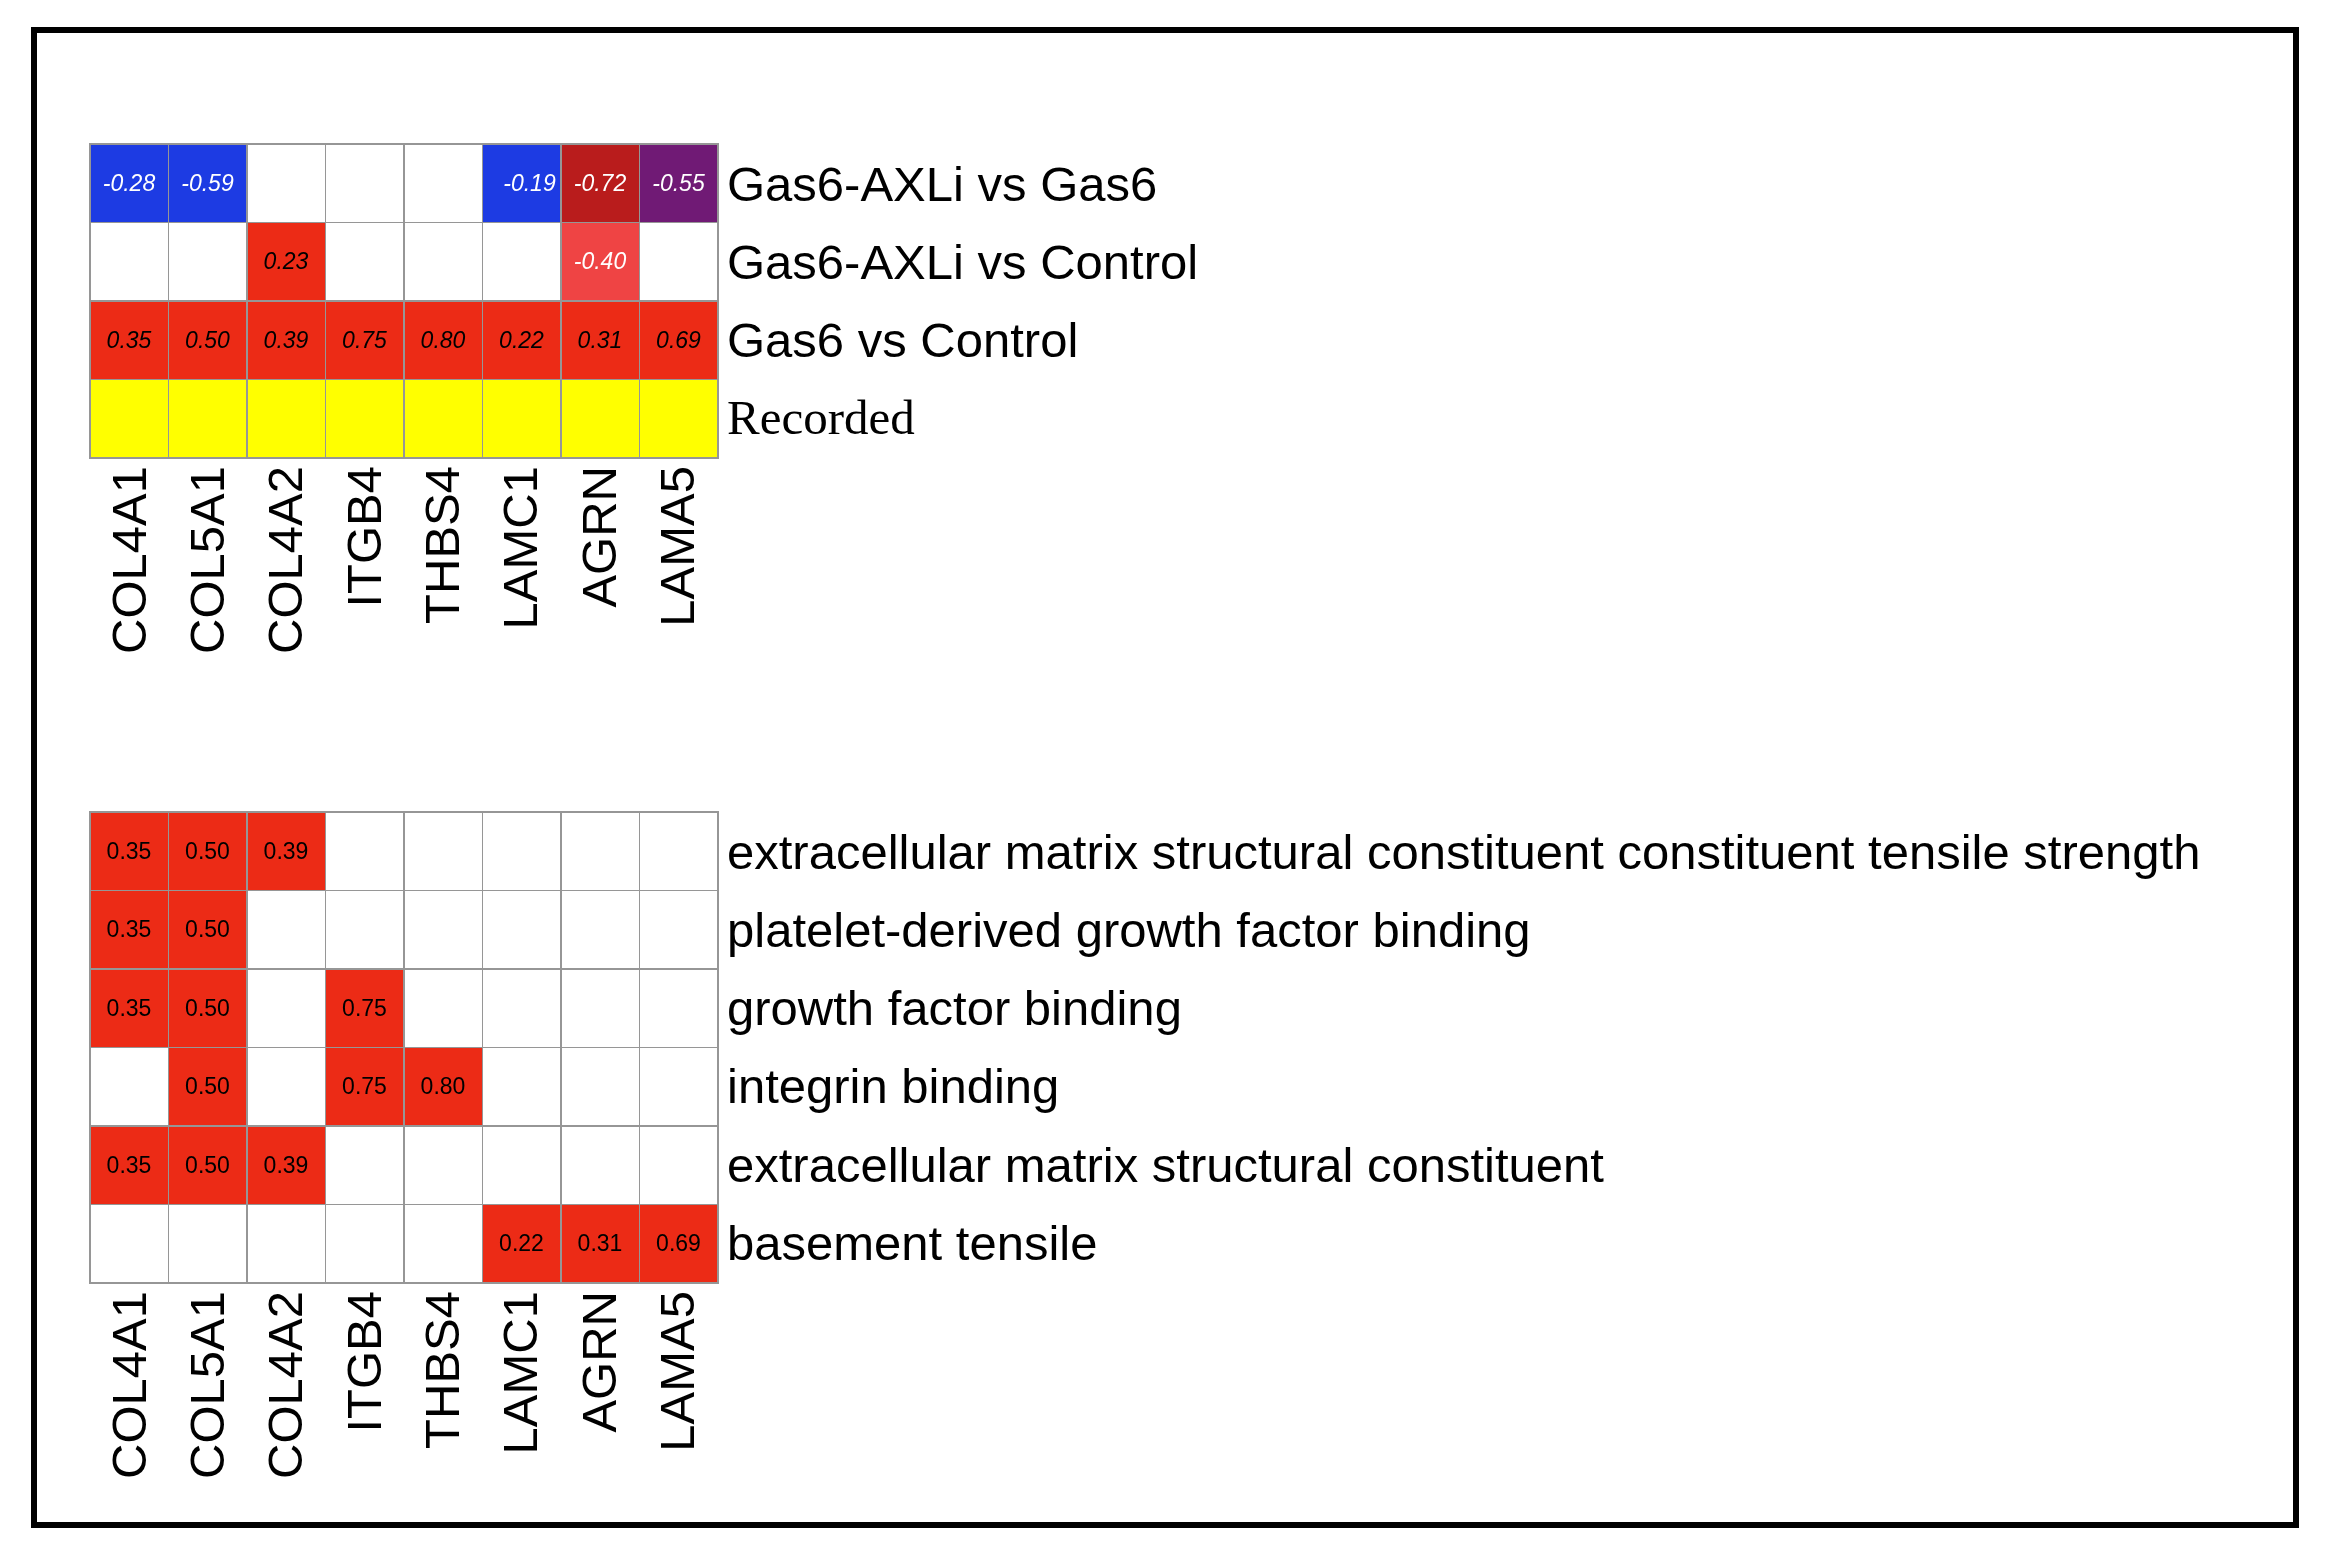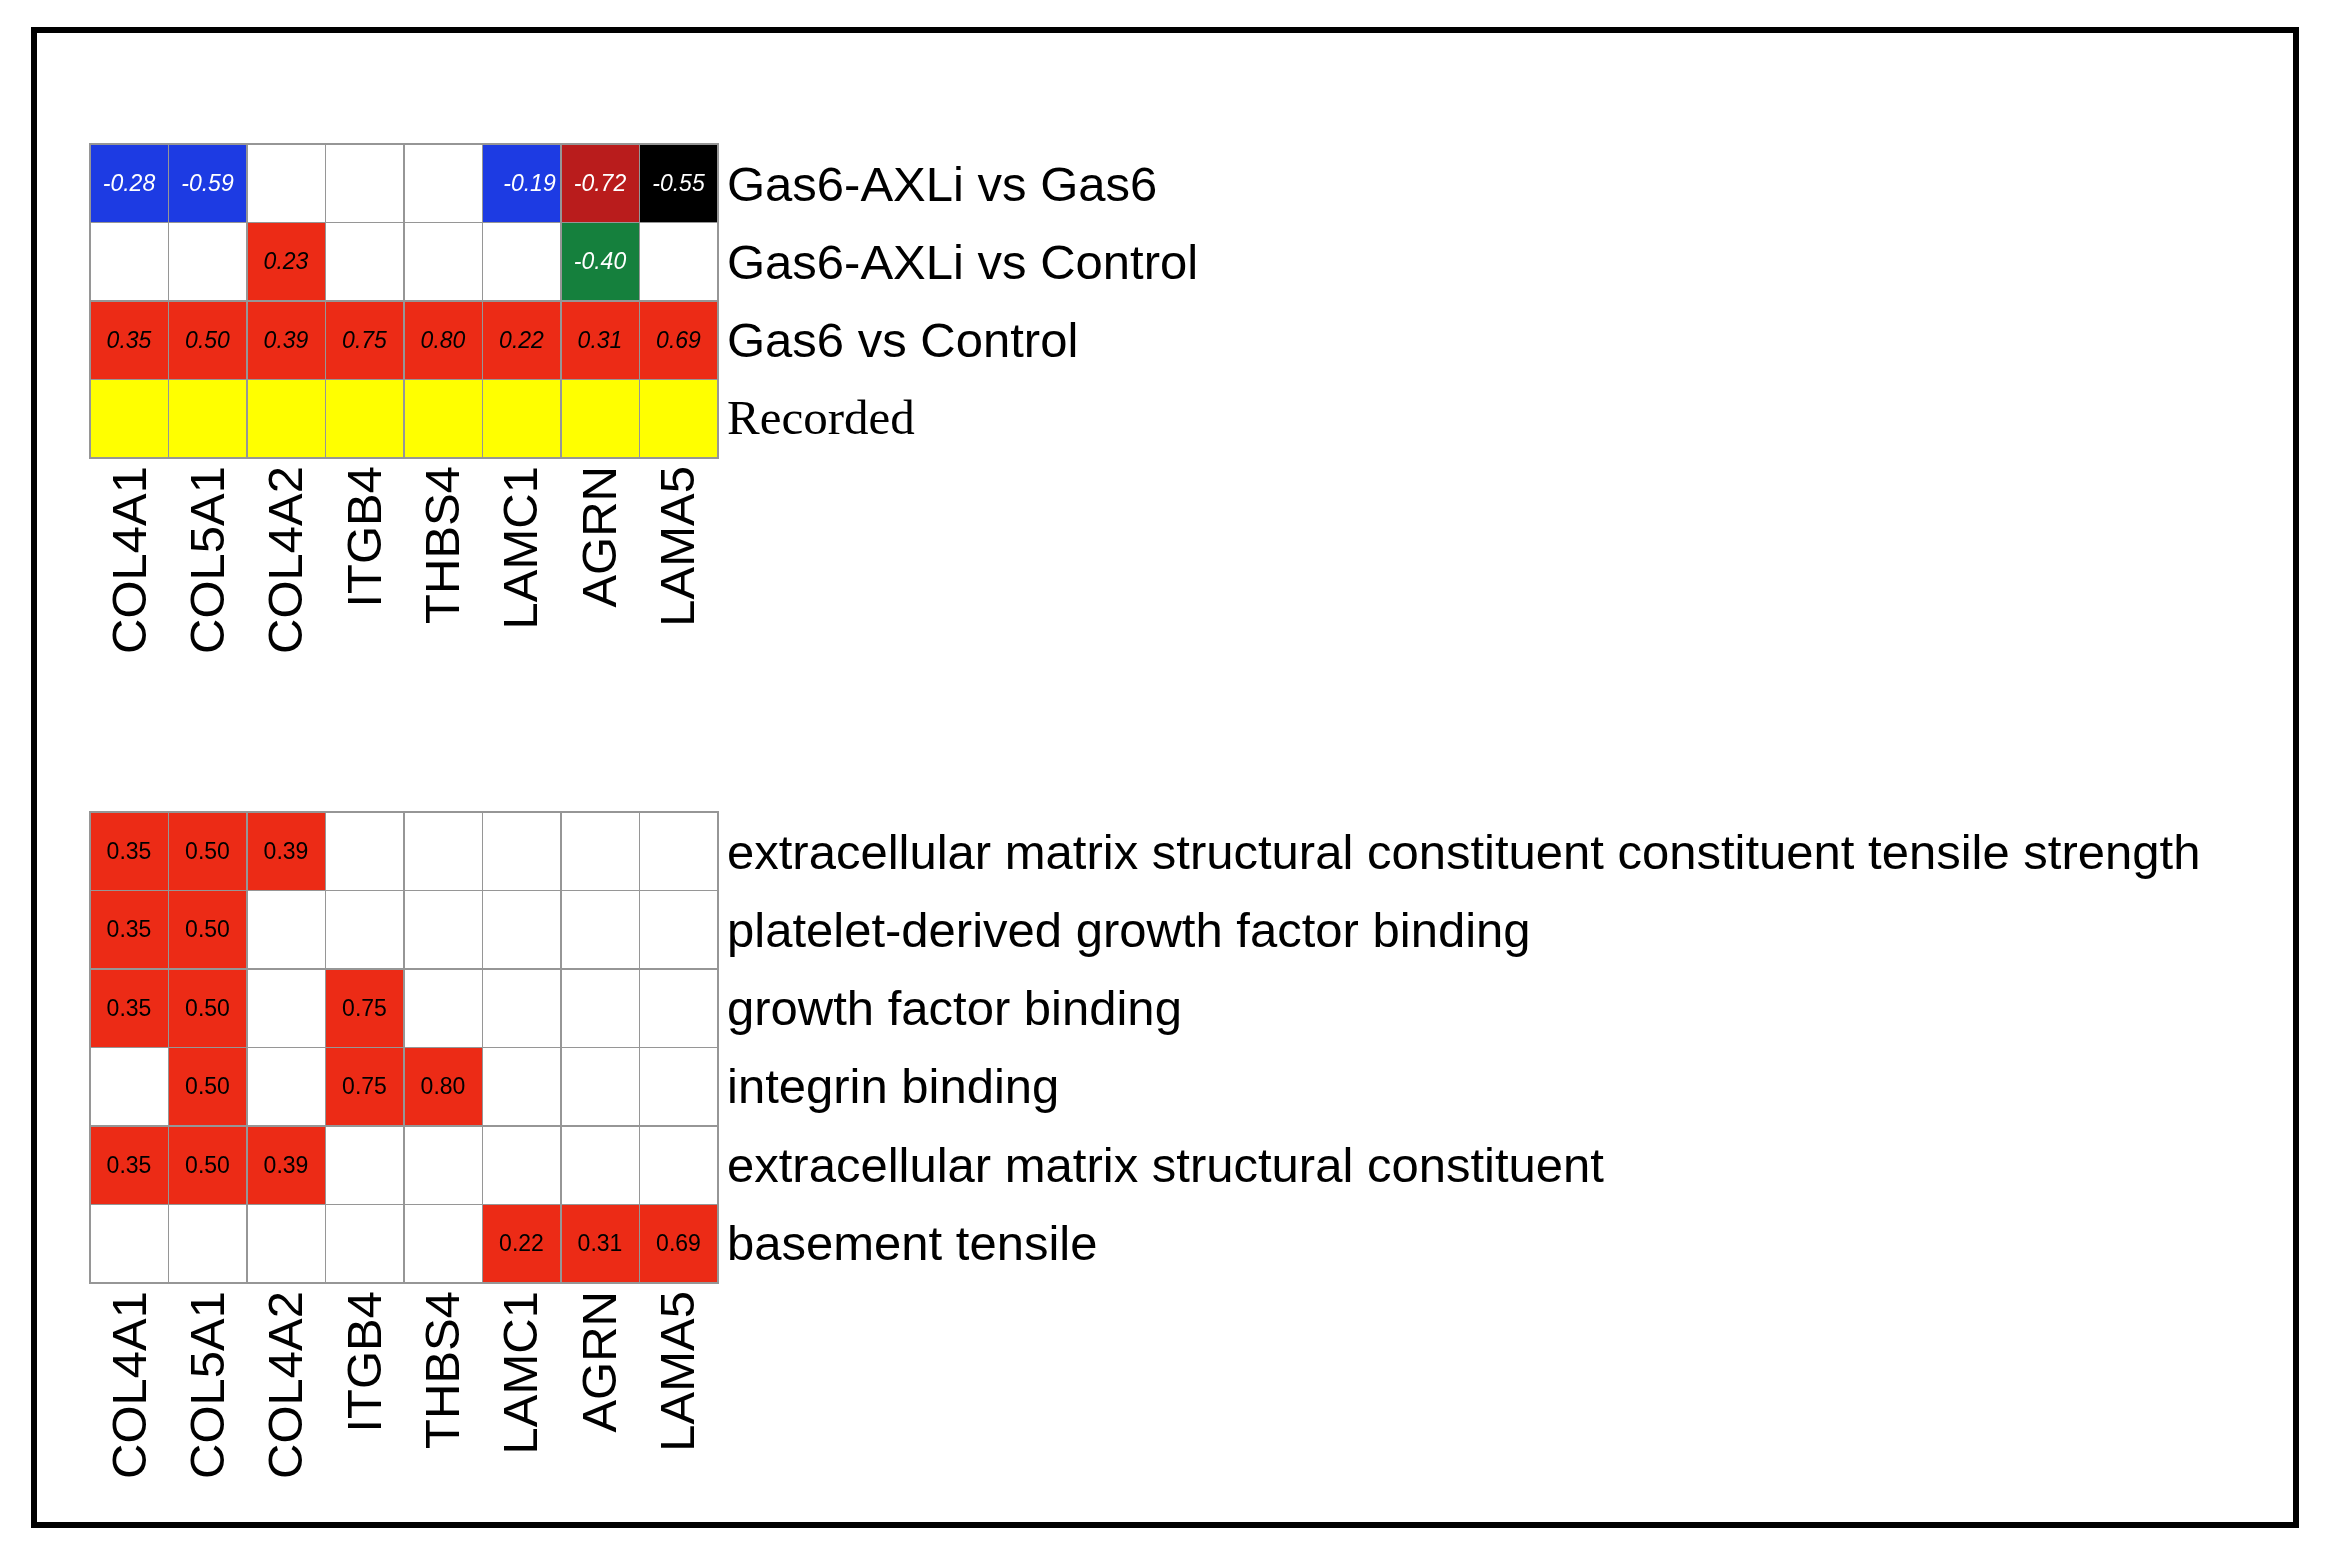--- a/index.html
+++ b/index.html
@@ -59,28 +59,28 @@
 <div class="frame"></div>
 <div id="chart-root">
     <div class="hm-grid" style="left: 89px; top: 143px; background: rgb(150, 150, 150); font-style: italic;">
       <div class="hm-cell" style="background: rgb(29, 59, 227); color: rgb(255, 255, 255);">-0.28</div>
       <div class="hm-cell" style="background: rgb(29, 59, 227); color: rgb(255, 255, 255);">-0.59</div>
       <div class="hm-cell" style="background: rgb(255, 255, 255);"></div>
       <div class="hm-cell" style="background: rgb(255, 255, 255);"></div>
       <div class="hm-cell" style="background: rgb(255, 255, 255);"></div>
       <div class="hm-cell" style="background: rgb(29, 59, 227); color: rgb(255, 255, 255); padding-left: 16px;">-0.19</div>
       <div class="hm-cell" style="background: #b91c1c; color: rgb(255, 255, 255);">-0.72</div>
-      <div class="hm-cell" style="background: #000000; color: rgb(255, 255, 255);">-0.55</div>
+      <div class="hm-cell" style="background: #701a75; color: rgb(255, 255, 255);">-0.55</div>
       <div class="hm-cell" style="background: rgb(255, 255, 255);"></div>
       <div class="hm-cell" style="background: rgb(255, 255, 255);"></div>
       <div class="hm-cell" style="background: rgb(236, 43, 22); color: rgb(0, 0, 0);">0.23</div>
       <div class="hm-cell" style="background: rgb(255, 255, 255);"></div>
       <div class="hm-cell" style="background: rgb(255, 255, 255);"></div>
       <div class="hm-cell" style="background: rgb(255, 255, 255);"></div>
-      <div class="hm-cell" style="background: #15803d; color: rgb(255, 255, 255);">-0.40</div>
+      <div class="hm-cell" style="background: #ef4444; color: rgb(255, 255, 255);">-0.40</div>
       <div class="hm-cell" style="background: rgb(255, 255, 255);"></div>
       <div class="hm-cell" style="background: rgb(236, 43, 22); color: rgb(0, 0, 0);">0.35</div>
       <div class="hm-cell" style="background: rgb(236, 43, 22); color: rgb(0, 0, 0);">0.50</div>
       <div class="hm-cell" style="background: rgb(236, 43, 22); color: rgb(0, 0, 0);">0.39</div>
       <div class="hm-cell" style="background: rgb(236, 43, 22); color: rgb(0, 0, 0);">0.75</div>
       <div class="hm-cell" style="background: rgb(236, 43, 22); color: rgb(0, 0, 0);">0.80</div>
       <div class="hm-cell" style="background: rgb(236, 43, 22); color: rgb(0, 0, 0);">0.22</div>
       <div class="hm-cell" style="background: rgb(236, 43, 22); color: rgb(0, 0, 0);">0.31</div>
       <div class="hm-cell" style="background: rgb(236, 43, 22); color: rgb(0, 0, 0);">0.69</div>
       <div class="hm-cell" style="background: rgb(255, 255, 0);"></div>

